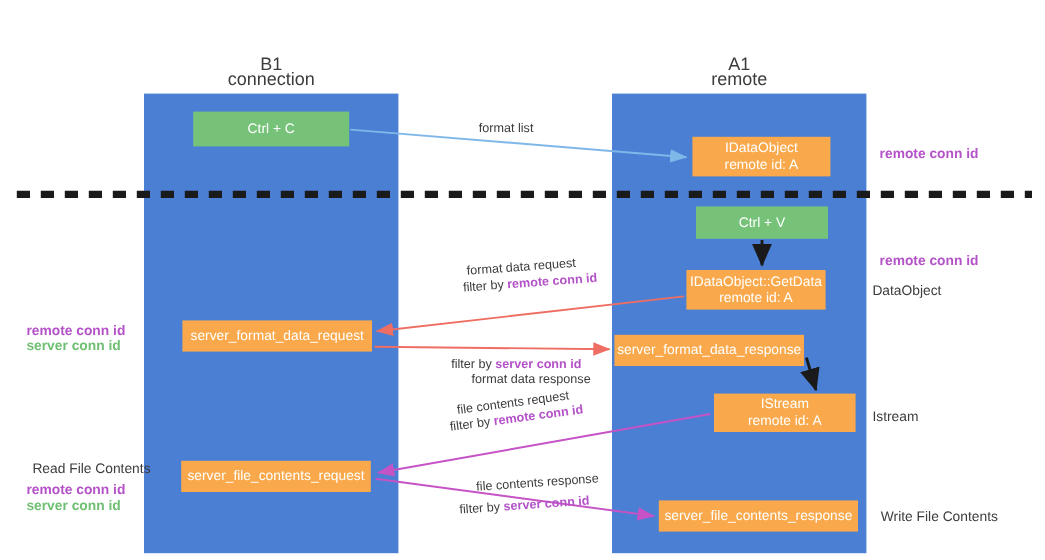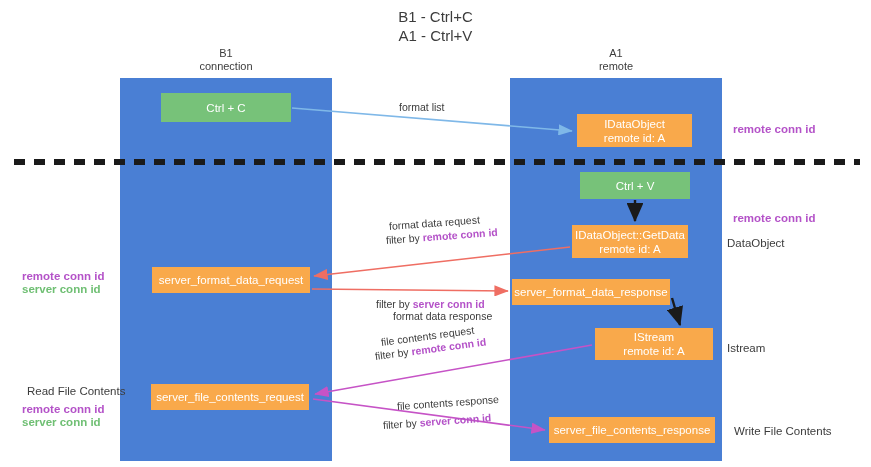--- a/index.html
+++ b/index.html
@@ -12,21 +12,21 @@
     overflow:hidden;
     position:relative;
   }
   #canvas{position:absolute;left:0;top:0;width:871px;height:467px;}
 
   .lane{position:absolute;background:#4a7fd4;}
   #lane-b1{left:120px;top:78px;width:212px;height:383px;}
   #lane-a1{left:510px;top:78px;width:212px;height:383px;}
 
   .lane-head{
-    position:absolute;text-align:center;font-size:11px;color:#3c3c3c;
+    position:absolute;text-align:center;font-size:15px;color:#3c3c3c;
     line-height:13px;
   }
   #head-b1{left:146px;top:47px;width:160px;}
   #head-a1{left:536px;top:47px;width:160px;}
 
   #title{
     position:absolute;left:0;top:7px;width:871px;text-align:center;
     font-size:15px;line-height:19px;color:#3c3c3c;
   }
 
@@ -81,24 +81,20 @@
   #el-fcres1{left:397px;top:400px;transform:rotate(-4deg);transform-origin:left center;}
   #el-fcres2{left:383px;top:419px;transform:rotate(-4deg);transform-origin:left center;}
 
   svg#wires{position:absolute;left:0;top:0;width:871px;height:467px;z-index:5;pointer-events:none;}
 </style>
 </head>
 <body>
 
 <div id="canvas">
 
-  <div id="title">
-    <div>B1 - Ctrl+C</div>
-    <div>A1 - Ctrl+V</div>
-  </div>
 
   <div class="lane-head" id="head-b1">
     <div>B1</div>
     <div>connection</div>
   </div>
   <div class="lane-head" id="head-a1">
     <div>A1</div>
     <div>remote</div>
   </div>
 

